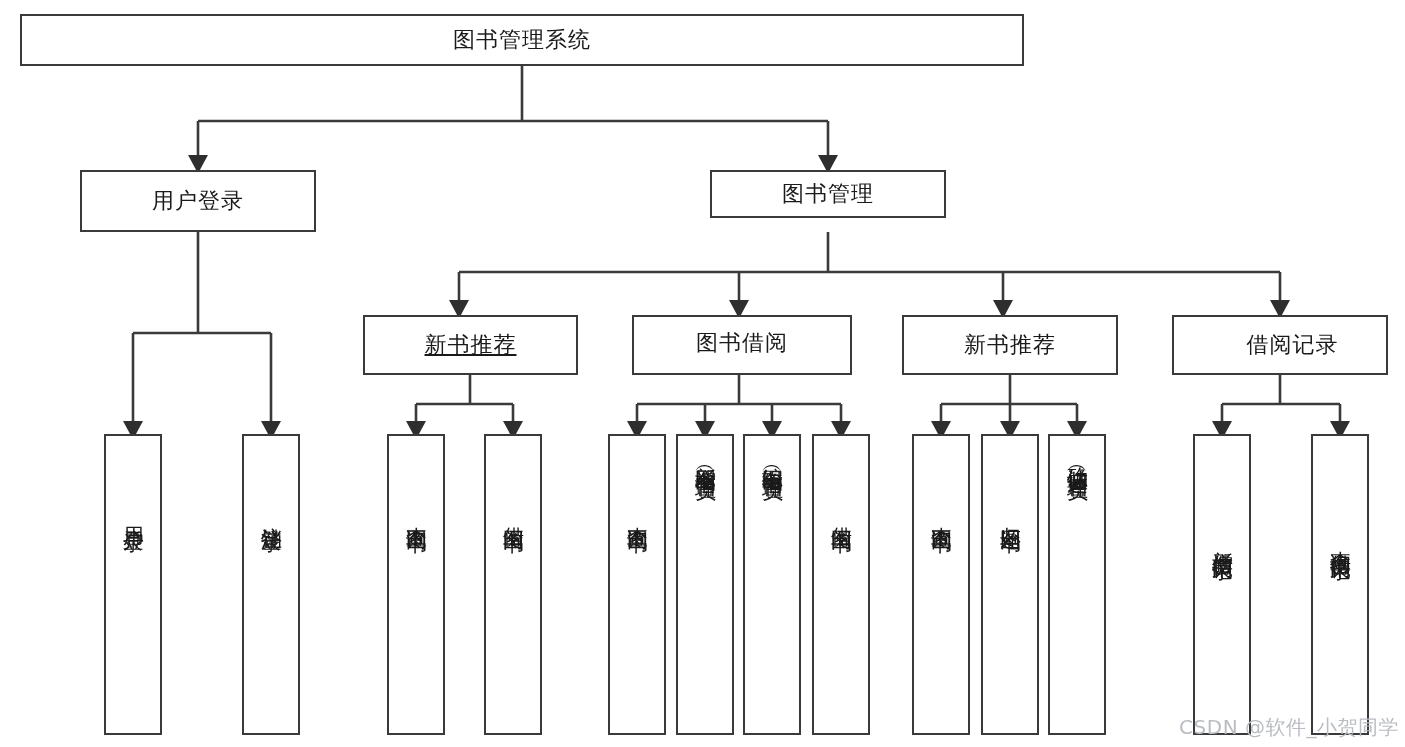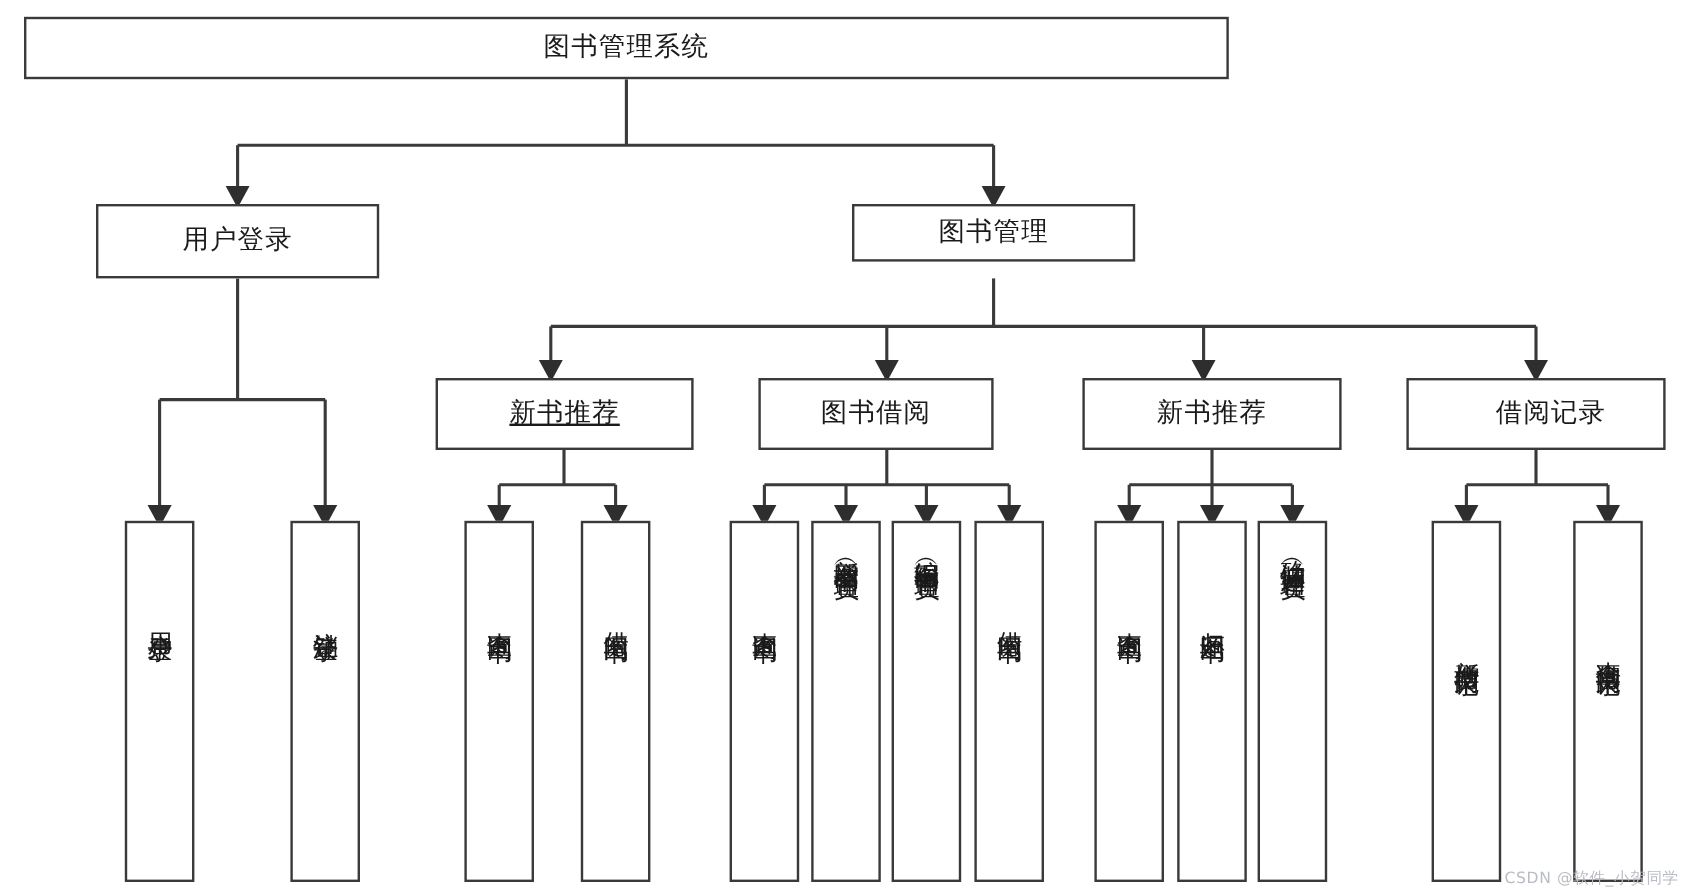--- a/index.html
+++ b/index.html
@@ -61,21 +61,21 @@
   .node-leaf.lvl-tall .node-label {
     margin-top: 8px;
   }
   .node-leaf.lvl-short .node-label {
     margin-top: 92px;
   }
   #watermark {
     position: absolute;
     right: 6px;
     bottom: 6px;
-    font-size: 13px;
+    font-size: 20px;
     color: #b9bcc2;
     letter-spacing: 0.5px;
     white-space: nowrap;
     pointer-events: none;
   }
 </style>
 </head>
 <body>
 
 <div id="diagram-root">
@@ -137,21 +137,21 @@
   <div class="node node-h" style="left:80px; top:170px; width:236px; height:62px;">
     <span class="node-label">用户登录</span>
   </div>
   <div class="node node-h" style="left:710px; top:170px; width:236px; height:48px;">
     <span class="node-label">图书管理</span>
   </div>
 
   <div class="node node-h" style="left:363px; top:315px; width:215px; height:60px;text-decoration:underline;">
     <span class="node-label">新书推荐</span>
   </div>
-  <div class="node node-h" style="left:632px; top:315px; width:196px; height:60px;">
+  <div class="node node-h" style="left:632px; top:315px; width:220px; height:60px;font-family:Liberation Mono, monospace;">
     <span class="node-label">图书借阅</span>
   </div>
   <div class="node node-h" style="left:902px; top:315px; width:216px; height:60px;">
     <span class="node-label">新书推荐</span>
   </div>
   <div class="node node-h" style="left:1172px; top:315px; width:216px; height:60px;padding-left:25px;">
     <span class="node-label">借阅记录</span>
   </div>
 
   <div class="node node-leaf lvl-mid" style="left:104px; top:434px; width:58px; height:301px;">

